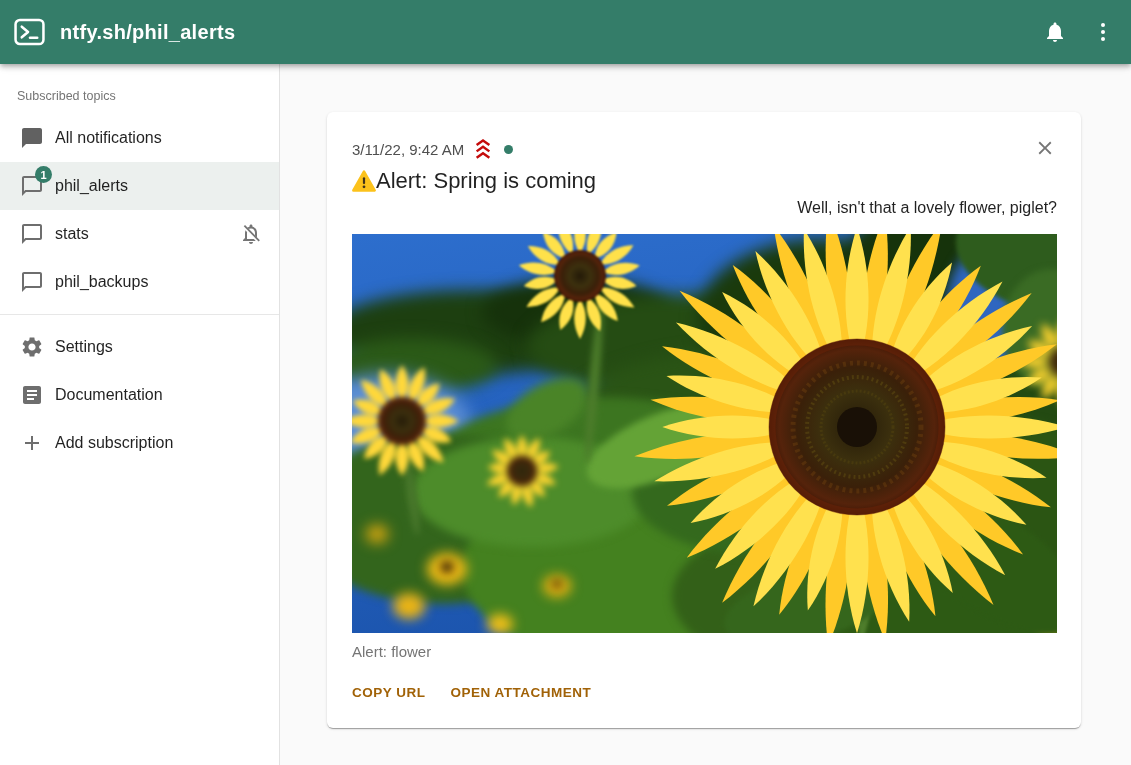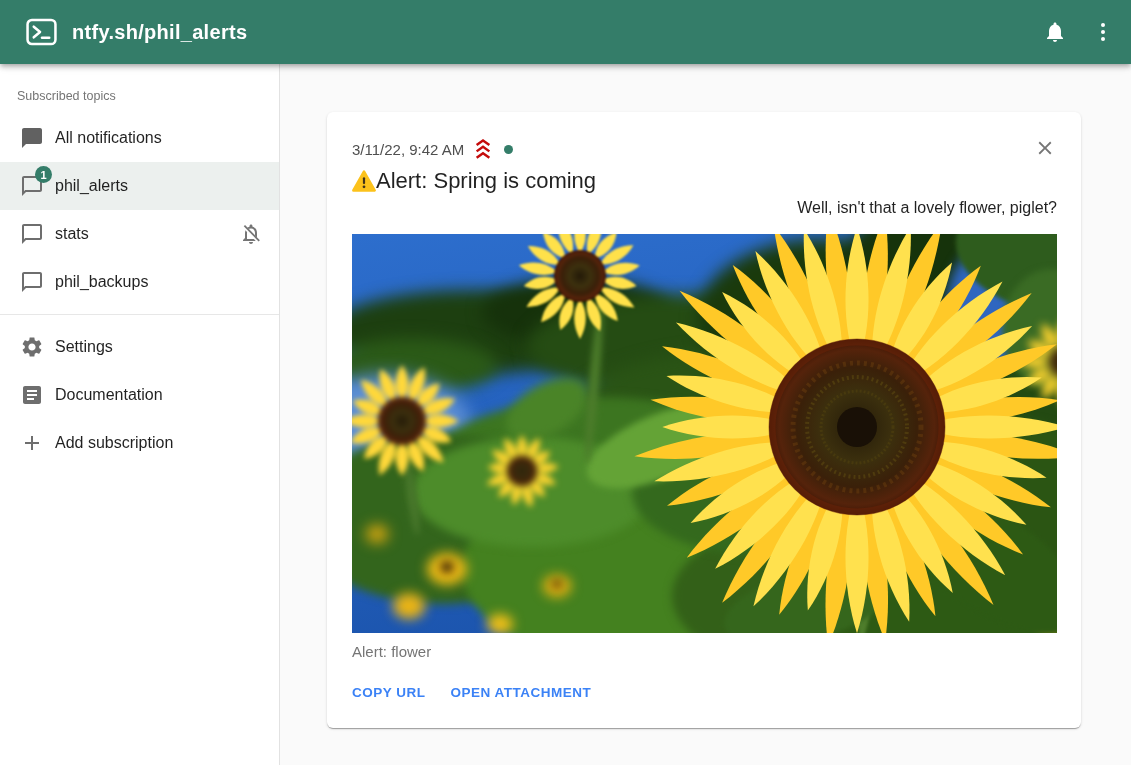--- a/index.html
+++ b/index.html
@@ -1,21 +1,21 @@
 <!DOCTYPE html>
 <html><head>
 <meta charset="utf-8">
 <style>
   html,body{margin:0;padding:0;width:1131px;height:765px;overflow:hidden;
     font-family:"Liberation Sans","DejaVu Sans",sans-serif;background:#fafafa;}
   *{box-sizing:border-box;}
 
   
   .appbar{position:fixed;top:0;left:0;width:1131px;height:64px;background:#347d69;
-    display:flex;align-items:center;justify-content:space-between;padding:0 4px 0 26px;z-index:30;
+    display:flex;align-items:center;justify-content:space-between;padding:0 4px 0 14px;z-index:30;
     box-shadow:0 2px 4px -1px rgba(0,0,0,.2),0 4px 5px 0 rgba(0,0,0,.14),0 1px 10px 0 rgba(0,0,0,.12);}
   .appbar-left{display:flex;align-items:center;}
   .appbar-title{color:#fff;font-size:20px;font-weight:700;letter-spacing:.3px;margin:0 0 0 15px;}
   .iconbtn{width:48px;height:48px;border:none;background:transparent;color:#fff;
     display:flex;align-items:center;justify-content:center;cursor:pointer;padding:0;}
   .appbar-right{display:flex;align-items:center;}
 
   
   .sidebar{position:fixed;top:64px;left:0;bottom:0;width:280px;background:#fff;
     border-right:1px solid #e2e2e2;padding-top:25px;z-index:20;}
@@ -43,21 +43,21 @@
   .prio{width:22px;height:20px;display:flex;align-items:center;}
   .newdot{width:9px;height:9px;border-radius:50%;background:#347d69;margin-left:2px;}
   .ntitle{display:flex;align-items:center;margin:8px 0 0 0;font-size:22px;font-weight:400;
     color:rgba(0,0,0,.87);line-height:1.25;}
   .warn{width:24px;height:22px;display:flex;flex:none;}
   .nbody{margin:4px 0 0 0;font-size:16px;color:rgba(0,0,0,.87);text-align:right;}
   .attachment{margin-top:17px;width:705px;height:399px;overflow:hidden;cursor:pointer;background:#2a5415;}
   .attachment svg{display:block;}
   .tags{margin-top:10px;font-size:15px;color:#757575;}
   .actions{margin-top:21px;display:flex;gap:25px;}
-  .actions button{border:none;background:transparent;color:#3b82f6;font-weight:700;font-size:13.5px;
+  .actions button{border:none;background:transparent;color:#a16207;font-weight:700;font-size:13.5px;
     letter-spacing:.5px;cursor:pointer;padding:4px 0;font-family:inherit;}
 </style>
 </head>
 <body>
 
 <header class="appbar">
   <div class="appbar-left">
     <span style="display:flex;">
       <svg width="31" height="28" viewBox="0 0 32 28" fill="none" stroke="#fff" stroke-width="2.6" stroke-linecap="round" stroke-linejoin="round">
         <rect x="1.6" y="1.6" width="28.8" height="24.8" rx="4.5"></rect>

